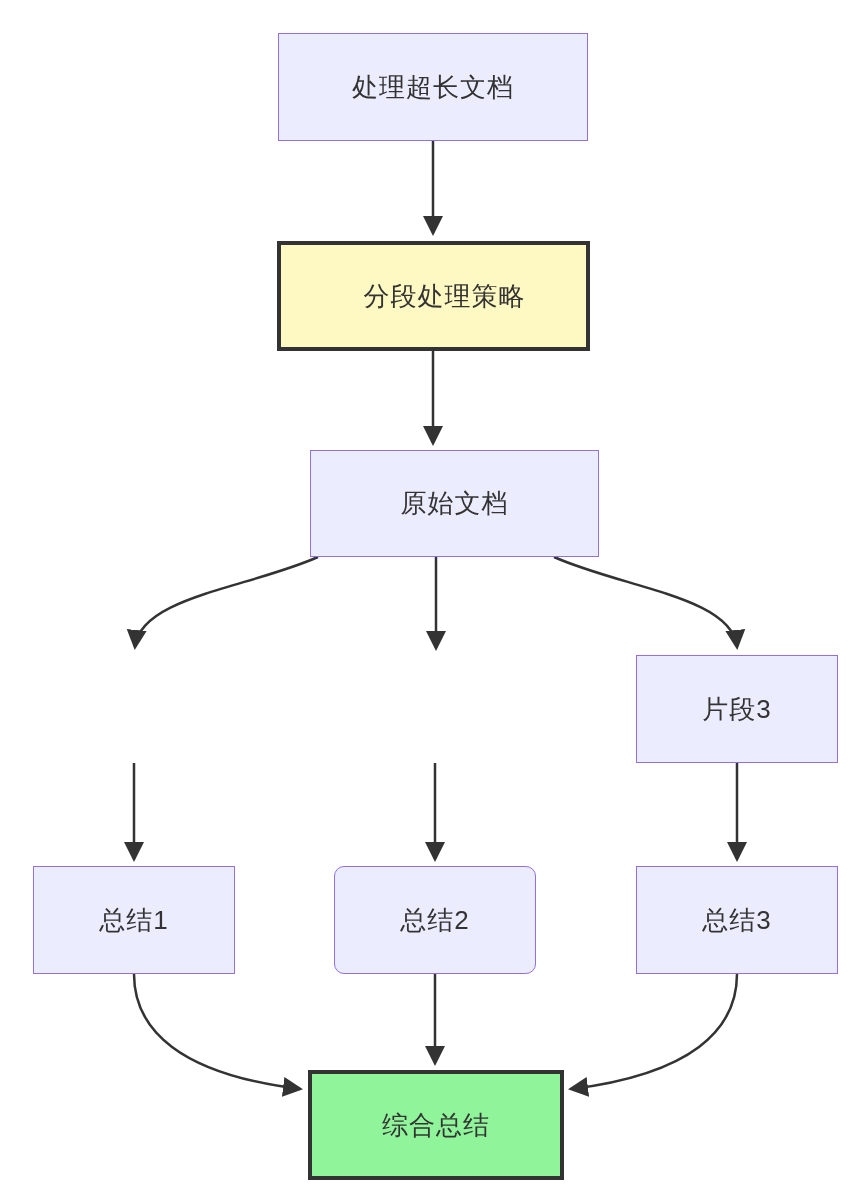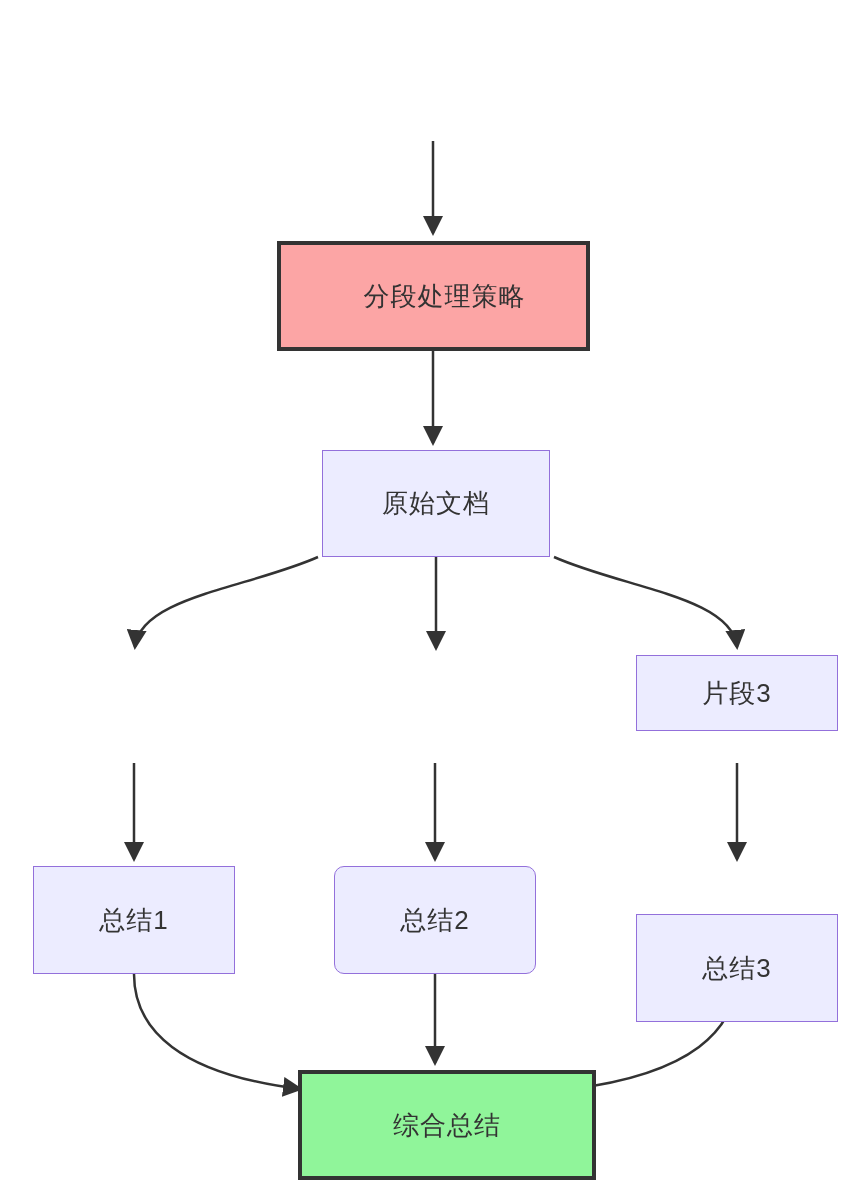--- a/index.html
+++ b/index.html
@@ -33,21 +33,21 @@
     justify-content: center;
     background: #ECECFF;
     border: 1.5px solid #9370DB;
     color: #333333;
     font-size: 26px;
     letter-spacing: 1px;
     text-align: center;
     white-space: nowrap;
   }
   .node.highlight-purple {
-    background: #fca5a5;
+    background: #fef9c3;
     border: 4px solid #333333;
     padding-left: 22px;
   }
   .node.highlight-green {
     background: #90f59a;
     border: 4px solid #333333;
   }
 </style>
 </head>
 <body>
@@ -68,30 +68,31 @@
       <path d="M554,557 C624,588 732,597 737,647" marker-end="url(#arrow)"></path>
       <path d="M134,763 L134,859" marker-end="url(#arrow)"></path>
       <path d="M435,763 L435,859" marker-end="url(#arrow)"></path>
       <path d="M737,763 L737,859" marker-end="url(#arrow)"></path>
       <path d="M134,974 C134,1030 180,1074 300,1089" marker-end="url(#arrow)"></path>
       <path d="M435,974 L435,1063" marker-end="url(#arrow)"></path>
       <path d="M737,974 C737,1030 691,1074 571,1089" marker-end="url(#arrow)"></path>
     </g>
   </svg>
 
+  <div class="node" style="left:278px; top:33px; width:310px; height:108px;">处理超长文档</div>
 
   <div class="node highlight-purple" style="left:277px; top:241px; width:313px; height:110px;">分段处理策略</div>
 
-  <div class="node" style="left:310px; top:450px; width:228px; height:107px;margin-left:12px;">原始文档</div>
+  <div class="node" style="left:310px; top:450px; width:289px; height:107px;">原始文档</div>
 
 
 
-  <div class="node" style="left:636px; top:655px; width:202px; height:76px;">片段3</div>
+  <div class="node" style="left:636px; top:655px; width:202px; height:108px;">片段3</div>
 
   <div class="node" style="left:33px; top:866px; width:202px; height:108px;">总结1</div>
 
   <div class="node" style="left:334px; top:866px; width:202px; height:108px;border-radius:10px;">总结2</div>
 
-  <div class="node" style="left:636px; top:866px; width:202px; height:108px;margin-top:48px;">总结3</div>
+  <div class="node" style="left:636px; top:866px; width:202px; height:108px;">总结3</div>
 
-  <div class="node highlight-green" style="left:298px; top:1070px; width:298px; height:110px;">综合总结</div>
+  <div class="node highlight-green" style="left:308px; top:1070px; width:256px; height:110px;">综合总结</div>
 
 </div>
 
 </body></html>

